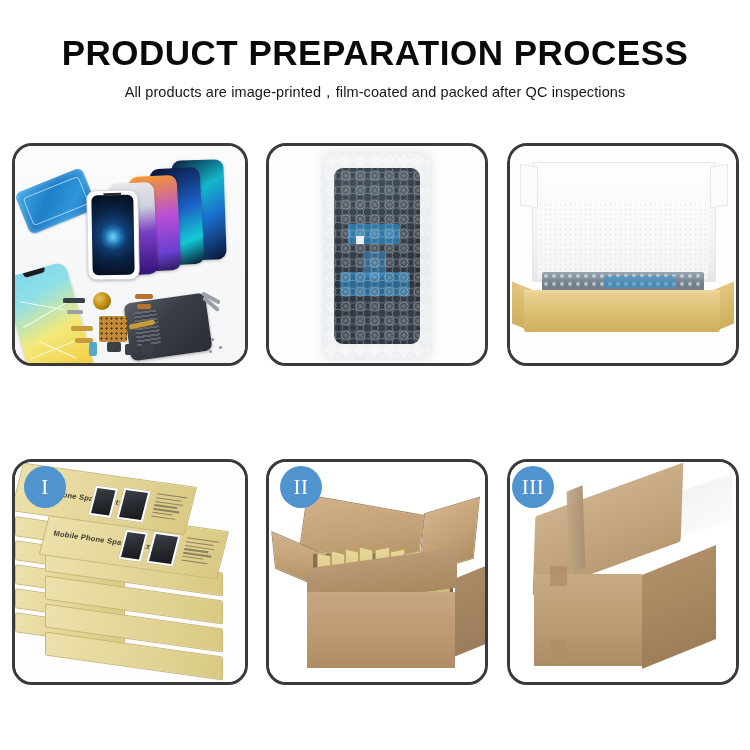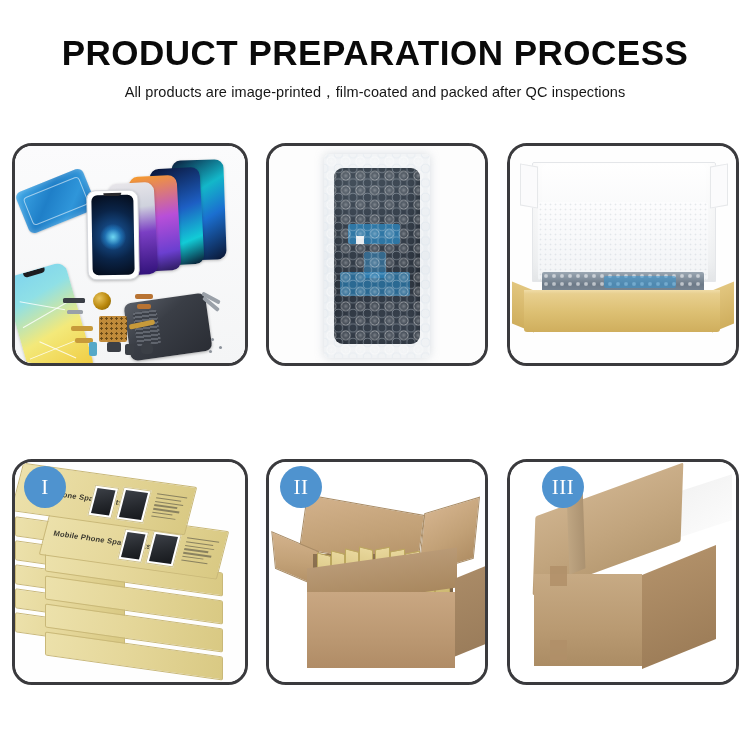--- a/index.html
+++ b/index.html
@@ -81,21 +81,21 @@
     color: #ffffff;
     font-family: "Liberation Serif", serif;
     font-size: 21px;
     line-height: 42px;
     text-align: center;
     letter-spacing: 0.5px;
     z-index: 40;
   }
   .b1 { left: 12px;  top: 323px; }
   .b2 { left: 268px; top: 323px; }
-  .b3 { left: 530px; top: 323px; }
+  .b3 { left: 500px; top: 323px; }
 
   
   .scene1 { position:absolute; inset:0; background:#f7f8f9; }
   .scene1 .bgwhite { position:absolute; left:0; top:0; right:0; bottom:0; background:linear-gradient(180deg,#fbfbfc 0%, #f4f5f6 100%); }
   .ph {
     position: absolute;
     border-radius: 9px;
     box-shadow: 0 1px 3px rgba(0,0,0,.25);
     overflow: hidden;
   }

